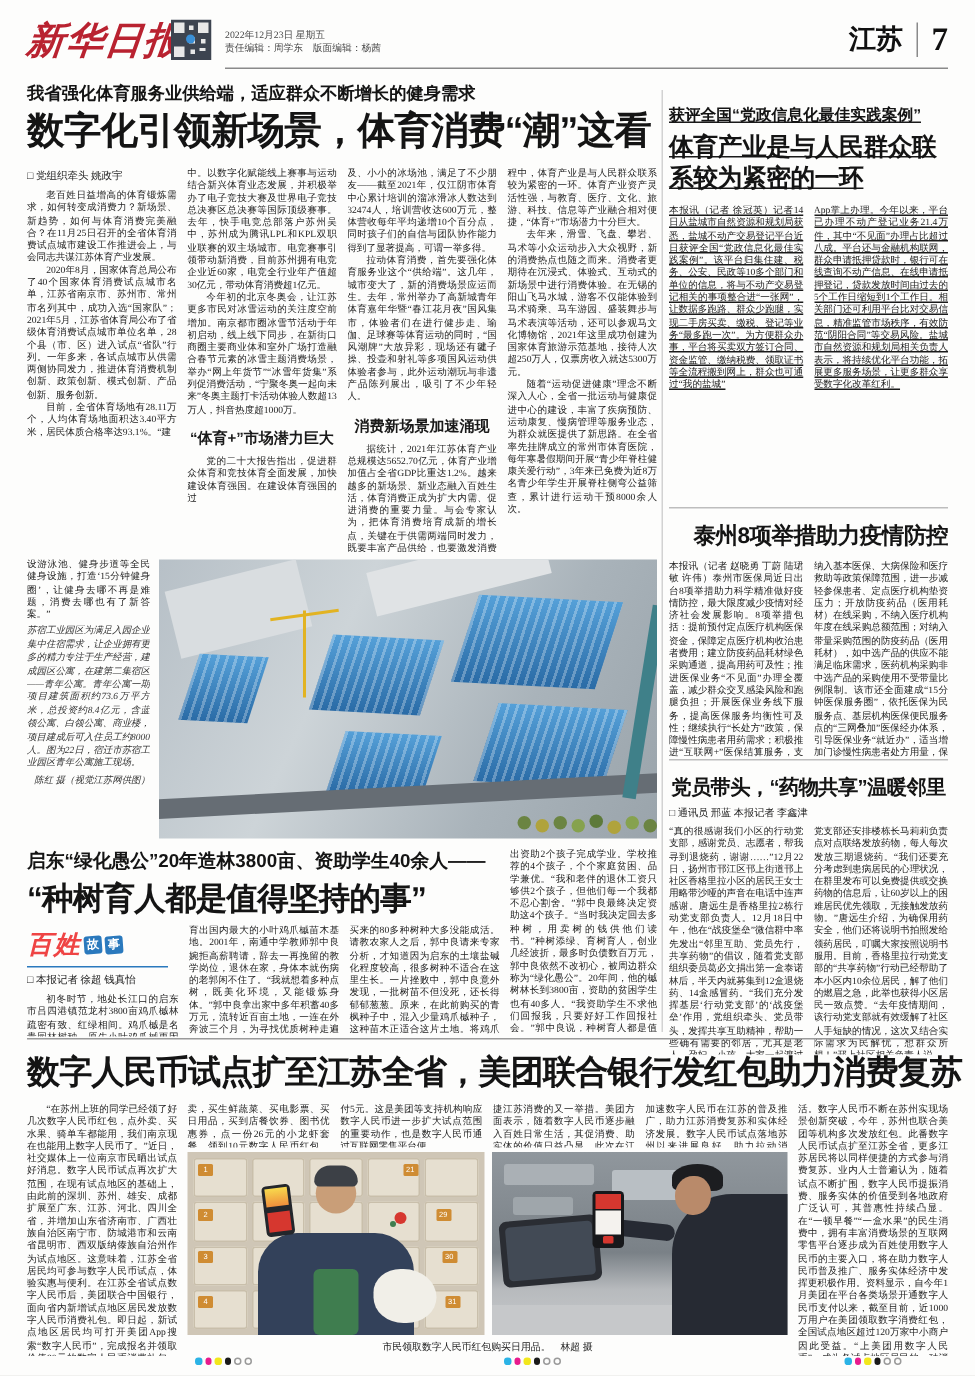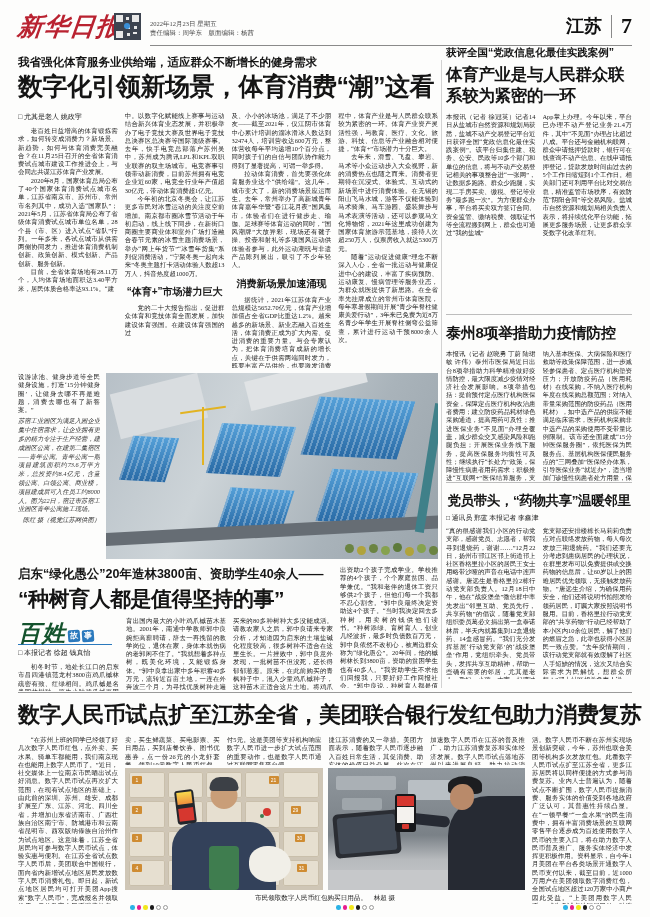--- a/index.html
+++ b/index.html
@@ -48,31 +48,31 @@
   
   .qidong{position:absolute;left:18px;top:566px;width:420px;height:122px;display:flex;gap:7px;}
   .q-main{width:315px;}
   .q-kicker{font-size:12.5px;font-weight:bold;white-space:nowrap;}
   .q-head{font-size:21px;margin:2px 0 4px;white-space:nowrap;letter-spacing:-0.5px;}
   .q-body{height:74px;}
   .q-left{width:101px;overflow:hidden;}
   .q-col{flex:1;overflow:hidden;}
   .q-right{flex:1;overflow:hidden;}
   .badge{position:relative;height:26px;margin:1px 0 3px;border-bottom:1px solid #2a79bd;width:94px;}
-  .badge-t1{font-size:23px;font-weight:bold;font-style:italic;color:#14532d;letter-spacing:1px;}
+  .badge-t1{font-size:17px;font-weight:bold;font-style:italic;color:#ef4444;letter-spacing:1px;}
   .badge-chip{display:inline-block;width:12px;height:12px;margin-left:2px;background:#2a79bd;color:#fff;
           font-size:8px;line-height:12px;text-align:center;border-radius:2px;transform:rotate(-4deg);vertical-align:3px;font-weight:bold;}
   
-  .rail{position:absolute;left:446px;top:46px;width:186px;height:632px;}
+  .rail{position:absolute;left:446px;top:70px;width:186px;height:632px;text-decoration:underline;}
   .y-kicker{font-size:10.5px;font-weight:bold;white-space:nowrap;}
   .y-head{font-size:16.5px;line-height:21px;margin:4px 0 7px;letter-spacing:-0.3px;}
   .rail-cols .rc{flex:1;overflow:hidden;}
   .rrule{position:absolute;left:0;width:186px;height:1px;background:#bdbdbd;}
   .t-art{position:absolute;top:276px;left:0;width:186px;}
-  .t-head{font-size:15px;text-align:left;white-space:nowrap;margin:2px 0 7px;letter-spacing:-0.3px;}
+  .t-head{font-size:15px;text-align:right;white-space:nowrap;margin:2px 0 7px;letter-spacing:-0.3px;}
   .d-art{position:absolute;top:442px;left:0;width:186px;}
   .d-head{font-size:13.5px;white-space:nowrap;margin:4px 0 3px;letter-spacing:-0.4px;text-align:center;}
   .d-byline{font-size:6.8px;margin:0 0 4px 0;}
   
   .bottom{position:absolute;left:18px;top:692px;width:614px;height:222px;border-top:1px solid #9a9a9a;}
   .b-head{font-size:22px;text-align:center;margin:7px 0 6px;white-space:nowrap;letter-spacing:-0.5px;}
   .b-row{display:flex;gap:7px;height:168px;}
   .b-colA,.b-colB{width:100px;overflow:hidden;}
   .b-mid{flex:1;display:flex;flex-direction:column;}
   .b-band{display:flex;gap:7px;height:29px;overflow:hidden;}
@@ -149,21 +149,21 @@
     </div>
   </header>
   <div class="mast-rule"></div>
   <div class="vdivider"></div>
 
   <section class="main-art">
     <div class="kicker hd">我省强化体育服务业供给端，适应群众不断增长的健身需求</div>
     <h1 class="headline1 hd" style="margin:0;">数字化引领新场景，体育消费“潮”这看</h1>
     <div class="colsep main-cols bt">
       <div class="col">
-        <div class="byline">□ 尤其是老人 姚政宇</div>
+        <div class="byline">□ 党组织牵头 姚政宇</div>
         <p>老百姓日益增高的体育锻炼需求，如何转变成消费力？新场景、新趋势，如何与体育消费完美融合？在11月25日召开的全省体育消费试点城市建设工作推进会上，与会同志共谋江苏体育产业发展。</p>
         <p>2020年8月，国家体育总局公布了40个国家体育消费试点城市名单，江苏省南京市、苏州市、常州市名列其中，成功入选“国家队”；2021年5月，江苏省体育局公布了省级体育消费试点城市单位名单，28个县（市、区）进入试点“省队”行列。一年多来，各试点城市从供需两侧协同发力，推进体育消费机制创新、政策创新、模式创新、产品创新、服务创新。</p>
         <p>目前，全省体育场地有28.11万个，人均体育场地面积达3.40平方米，居民体质合格率达93.1%。“建</p>
       </div>
       <div class="col">
         <p class="noind">中。以数字化赋能线上赛事与运动结合新兴体育业态发展，并积极举办了电子竞技大赛及世界电子竞技总决赛区总决赛等国际顶级赛事。去年，快手电竞总部落户苏州吴中，苏州成为腾讯LPL和KPL双职业联赛的双主场城市。电竞赛事引领带动新消费，目前苏州拥有电竞企业近60家，电竞全行业年产值超30亿元，带动体育消费超1亿元。</p>
         <p>今年初的北京冬奥会，让江苏更多市民对冰雪运动的关注度空前增加。南京都市圈冰雪节活动于年初启动，线上线下同步，在新街口商圈主要商业体和室外广场打造融合春节元素的冰雪主题消费场景，举办“网上年货节”“冰雪年货集”系列促消费活动，“宁聚冬奥一起向未来”冬奥主题打卡活动体验人数超13万人，抖音热度超1000万。</p>
         <div class="sub">“体育+”市场潜力巨大</div>
         <p>党的二十大报告指出，促进群众体育和竞技体育全面发展，加快建设体育强国。在建设体育强国的过</p>
       </div>

